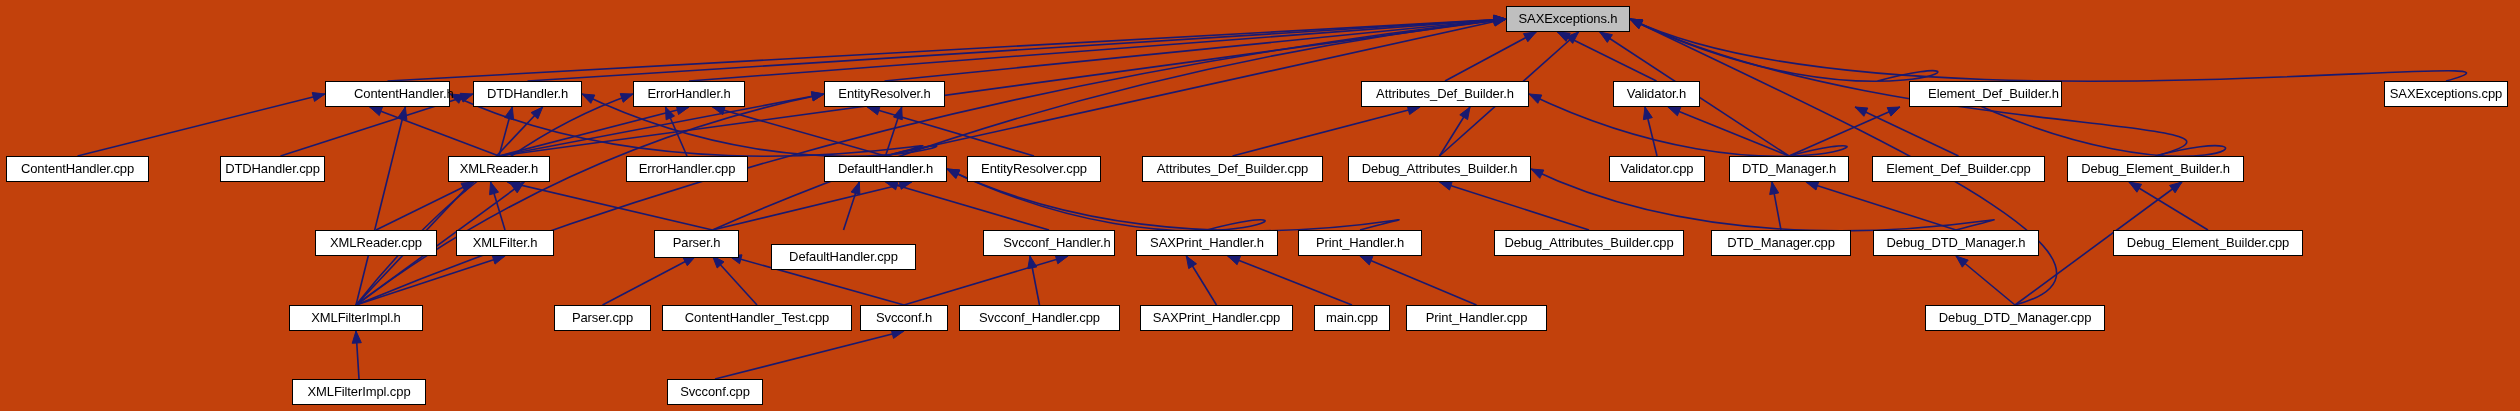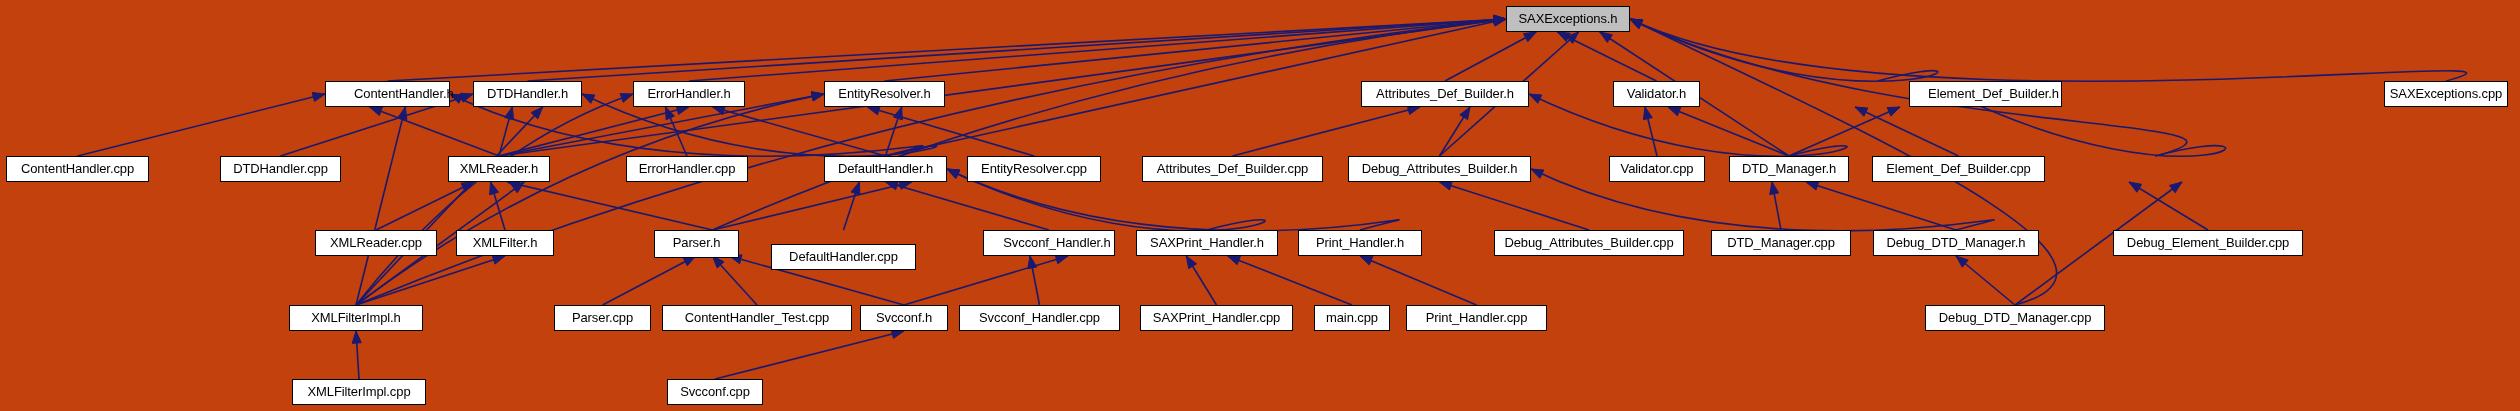--- a/index.html
+++ b/index.html
@@ -176,30 +176,31 @@
   <div class="node" style="left: 325px; top: 81px; width: 125px; height: 26px; padding-left: 28px;">ContentHandler.h</div>
   <div class="node" style="left: 473px; top: 81px; width: 109px; height: 26px;">DTDHandler.h</div>
   <div class="node" style="left: 633px; top: 81px; width: 112px; height: 26px; text-align: center;">ErrorHandler.h</div>
   <div class="node" style="left: 824px; top: 81px; width: 121px; height: 26px;">EntityResolver.h</div>
   <div class="node" style="left: 1361px; top: 81px; width: 168px; height: 26px;">Attributes_Def_Builder.h</div>
   <div class="node" style="left: 1613px; top: 81px; width: 87px; height: 26px;">Validator.h</div>
   <div class="node" style="left: 1909px; top: 81px; width: 153px; height: 26px; padding-left: 16px;">Element_Def_Builder.h</div>
   <div class="node" style="left: 2384px; top: 81px; width: 124px; height: 26px;">SAXExceptions.cpp</div>
 
   <div class="node" style="left: 6px; top: 156px; width: 143px; height: 26px;">ContentHandler.cpp</div>
-  <div class="node" style="left: 220px; top: 156px; width: 121px; height: 26px;">DTDHandler.cpp</div>
+  <div class="node" style="left: 220px; top: 156px; width: 105px; height: 26px;">DTDHandler.cpp</div>
   <div class="node" style="left: 448px; top: 156px; width: 102px; height: 26px;">XMLReader.h</div>
   <div class="node" style="left: 626px; top: 156px; width: 122px; height: 26px;">ErrorHandler.cpp</div>
   <div class="node" style="left: 824px; top: 156px; width: 123px; height: 26px;">DefaultHandler.h</div>
   <div class="node" style="left: 967px; top: 156px; width: 134px; height: 26px;">EntityResolver.cpp</div>
   <div class="node" style="left: 1142px; top: 156px; width: 181px; height: 26px;">Attributes_Def_Builder.cpp</div>
   <div class="node" style="left: 1348px; top: 156px; width: 183px; height: 26px;">Debug_Attributes_Builder.h</div>
   <div class="node" style="left: 1609px; top: 156px; width: 96px; height: 26px;">Validator.cpp</div>
   <div class="node" style="left: 1729px; top: 156px; width: 120px; height: 26px;">DTD_Manager.h</div>
   <div class="node" style="left: 1872px; top: 156px; width: 173px; height: 26px;">Element_Def_Builder.cpp</div>
+  <div class="node" style="left: 2067px; top: 156px; width: 177px; height: 26px;">Debug_Element_Builder.h</div>
 
   <div class="node" style="left: 315px; top: 230px; width: 122px; height: 26px;">XMLReader.cpp</div>
   <div class="node" style="left: 456px; top: 230px; width: 98px; height: 26px;">XMLFilter.h</div>
   <div class="node" style="left: 654px; top: 230px; width: 85px; height: 28px;">Parser.h</div>
   <div class="node" style="left: 771px; top: 244px; width: 145px; height: 26px;">DefaultHandler.cpp</div>
   <div class="node" style="left: 983px; top: 230px; width: 132px; height: 26px; padding-left: 16px;">Svcconf_Handler.h</div>
   <div class="node" style="left: 1136px; top: 230px; width: 142px; height: 26px;">SAXPrint_Handler.h</div>
   <div class="node" style="left: 1298px; top: 230px; width: 124px; height: 26px;">Print_Handler.h</div>
   <div class="node" style="left: 1494px; top: 230px; width: 190px; height: 26px;">Debug_Attributes_Builder.cpp</div>
   <div class="node" style="left: 1711px; top: 230px; width: 140px; height: 26px;">DTD_Manager.cpp</div>

